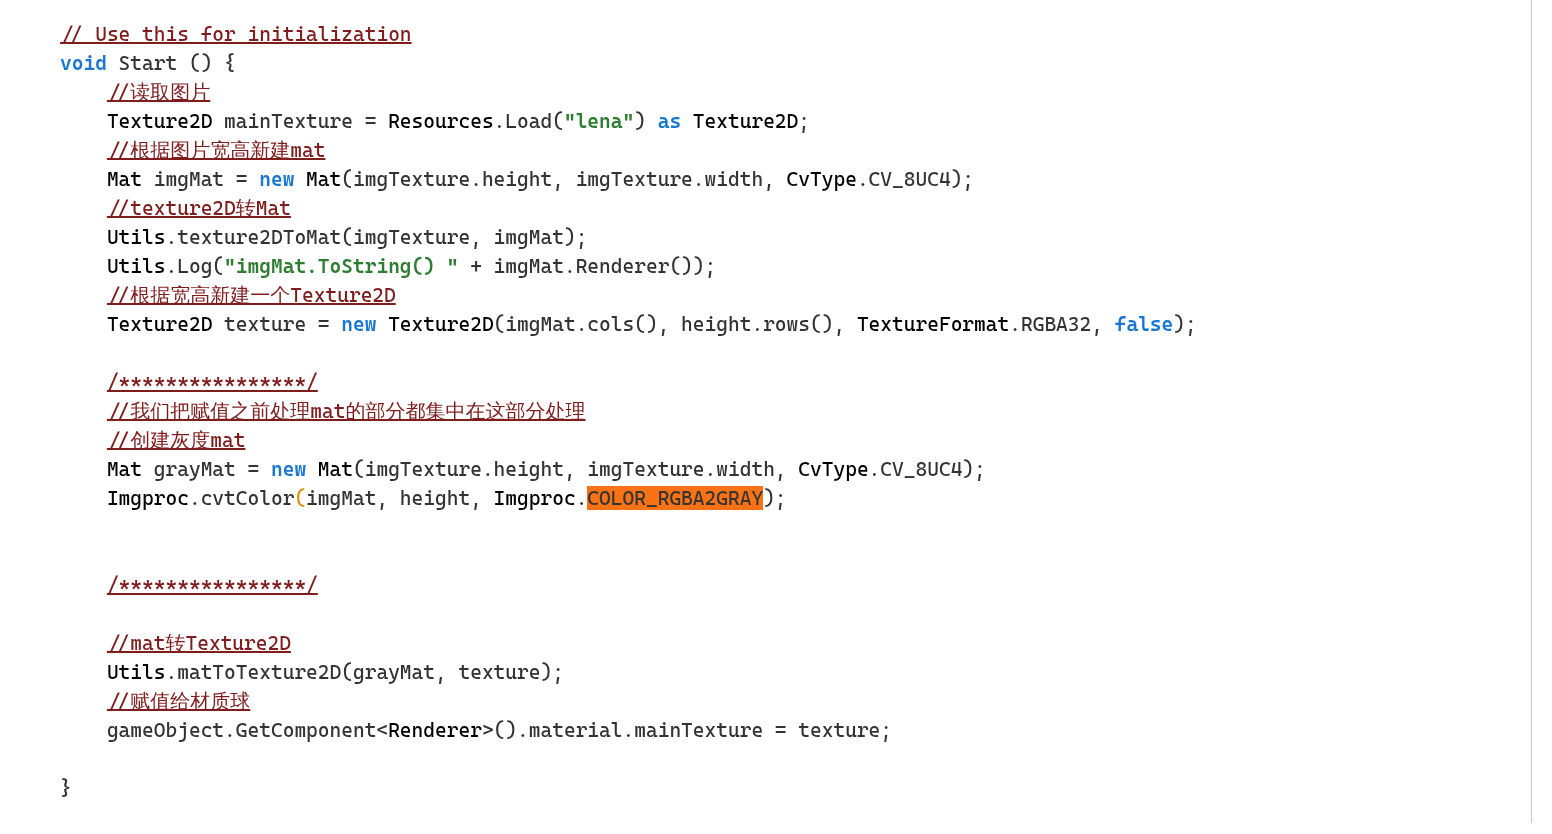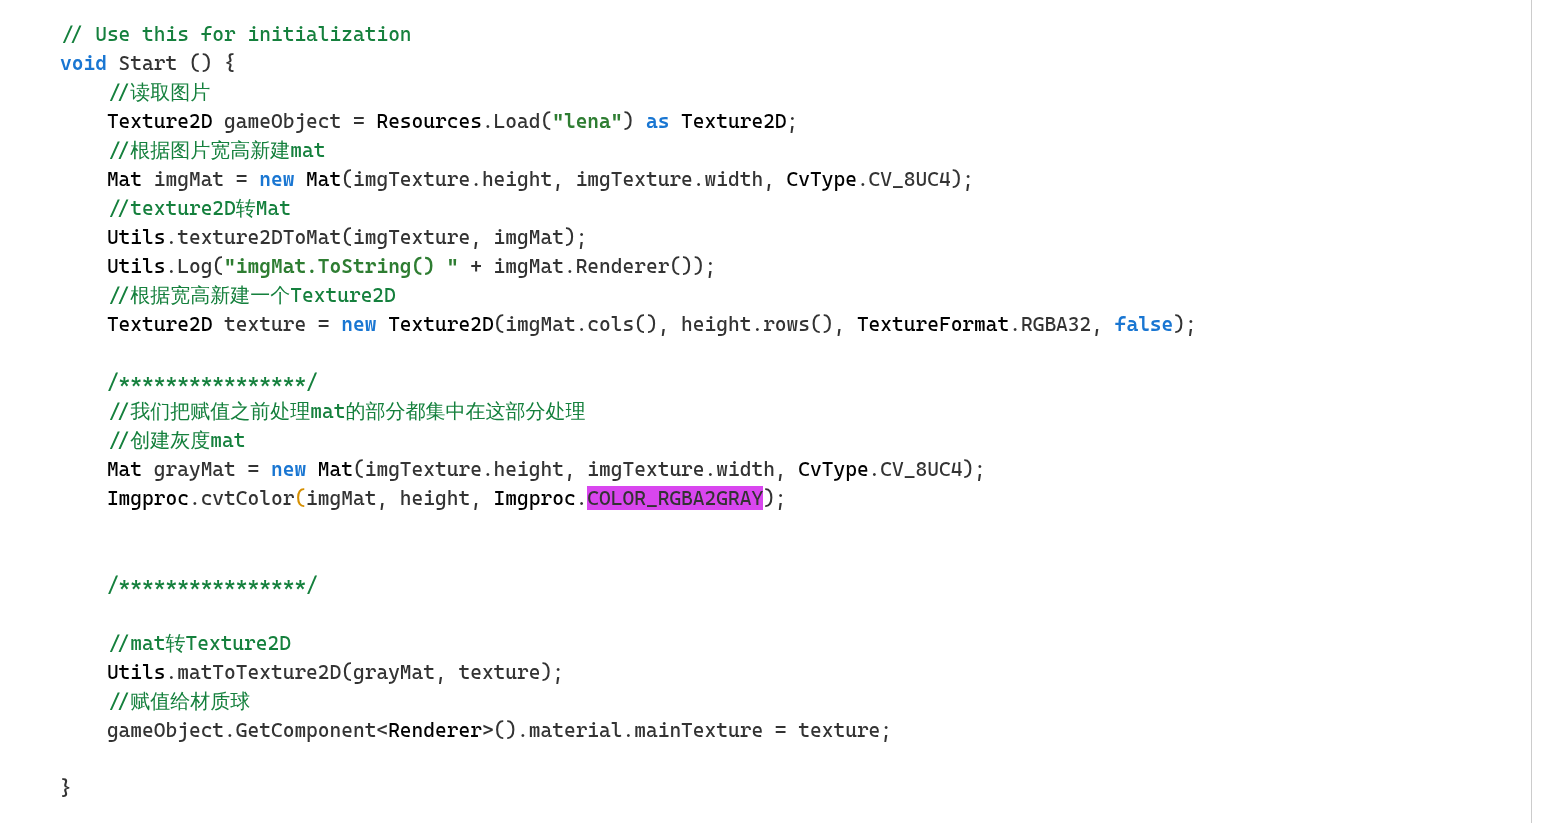--- a/index.html
+++ b/index.html
@@ -8,43 +8,43 @@
     background: #ffffff;
     font-family: "SF Mono", Monaco, "Cascadia Code", "Courier New", monospace;
     font-size: 20px;
     line-height: 1.45;
   }
   .code-block {
     padding: 20px 0 20px 60px;
     white-space: pre;
     color: #333;
   }
-  .comment { color: #15803d; }
+  .comment { color: #7f1d1d; text-decoration: underline; }
   .keyword { color: #1976d2; font-weight: 600; margin-top: 11px; }
   .type { color: #000000; }
   .string { color: #2e7d32; font-weight: 600; }
-  .highlight { background: #d946ef; }
+  .highlight { background: #f97316; }
   .border-right {
     border-right: 1px solid #ccc;
     position: absolute;
     right: 20px;
     top: 0;
     bottom: 0;
     width: 0;
   }
   .wrap { position: relative; }
 </style>
 </head>
 <body>
 
 <div class="wrap">
 <div class="code-block"><span class="comment">// Use this for initialization</span>
 <span class="keyword">void</span><span> Start () {</span>
     <span class="comment">//读取图片</span>
-    <span class="type">Texture2D</span><span> gameObject = </span><span class="type">Resources</span><span>.Load(</span><span class="string">"lena"</span><span>) </span><span class="keyword">as</span><span> </span><span class="type">Texture2D</span><span>;</span>
+    <span class="type">Texture2D</span><span> mainTexture = </span><span class="type">Resources</span><span>.Load(</span><span class="string">"lena"</span><span>) </span><span class="keyword">as</span><span> </span><span class="type">Texture2D</span><span>;</span>
     <span class="comment">//根据图片宽高新建mat</span>
     <span class="type">Mat</span><span> imgMat = </span><span class="keyword">new</span><span> </span><span class="type">Mat</span><span>(imgTexture.height, imgTexture.width, </span><span class="type">CvType</span><span>.CV_8UC4);</span>
     <span class="comment">//texture2D转Mat</span>
     <span class="type">Utils</span><span>.texture2DToMat(imgTexture, imgMat);</span>
     <span class="type">Utils</span><span>.Log(</span><span class="string">"imgMat.ToString() "</span><span> + imgMat.Renderer());</span>
     <span class="comment">//根据宽高新建一个Texture2D</span>
     <span class="type">Texture2D</span><span> texture = </span><span class="keyword">new</span><span> </span><span class="type">Texture2D</span><span>(imgMat.cols(), height.rows(), </span><span class="type">TextureFormat</span><span>.RGBA32, </span><span class="keyword">false</span><span>);</span>
 
     <span class="comment">/****************/</span>
     <span class="comment">//我们把赋值之前处理mat的部分都集中在这部分处理</span>

